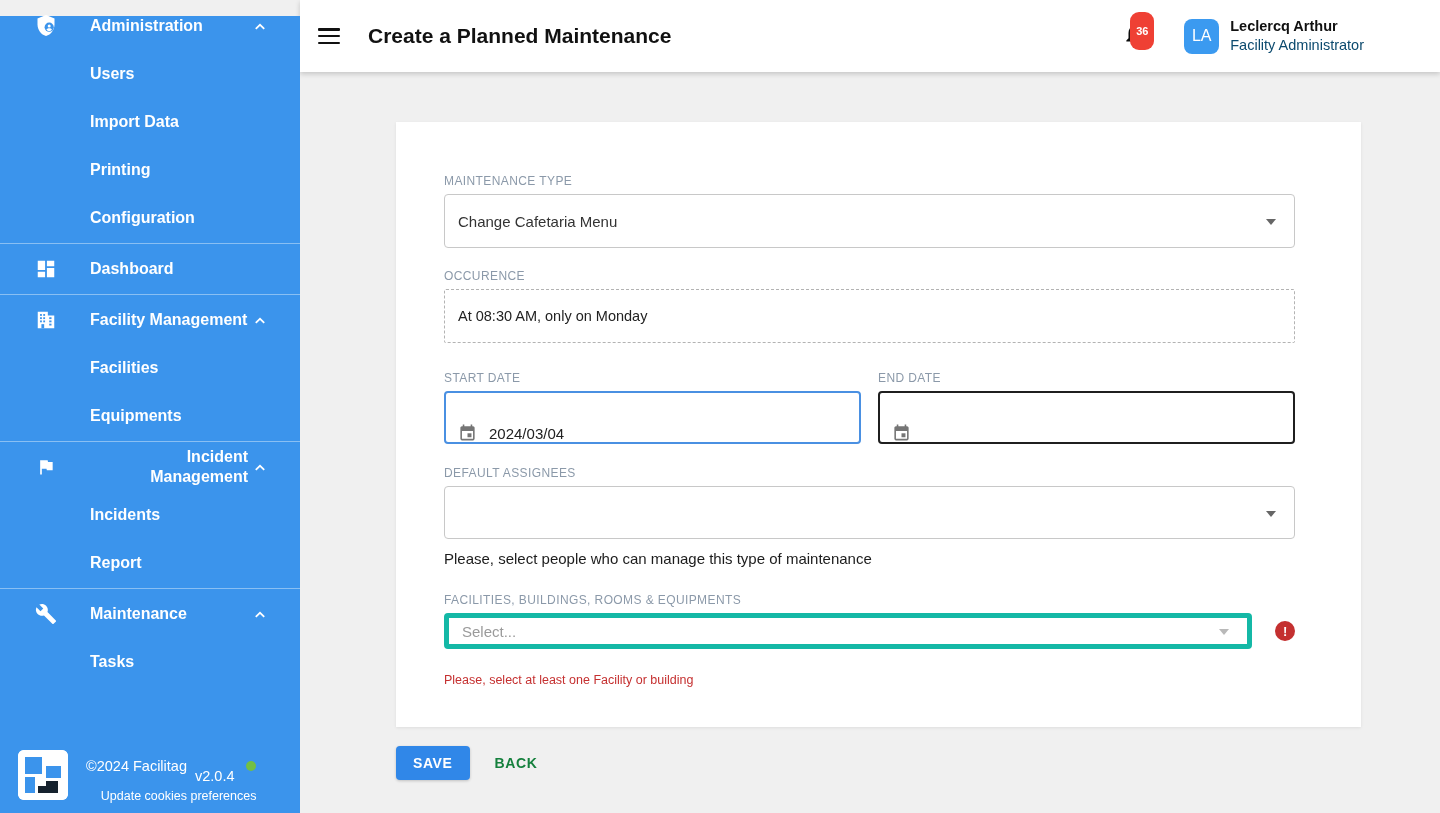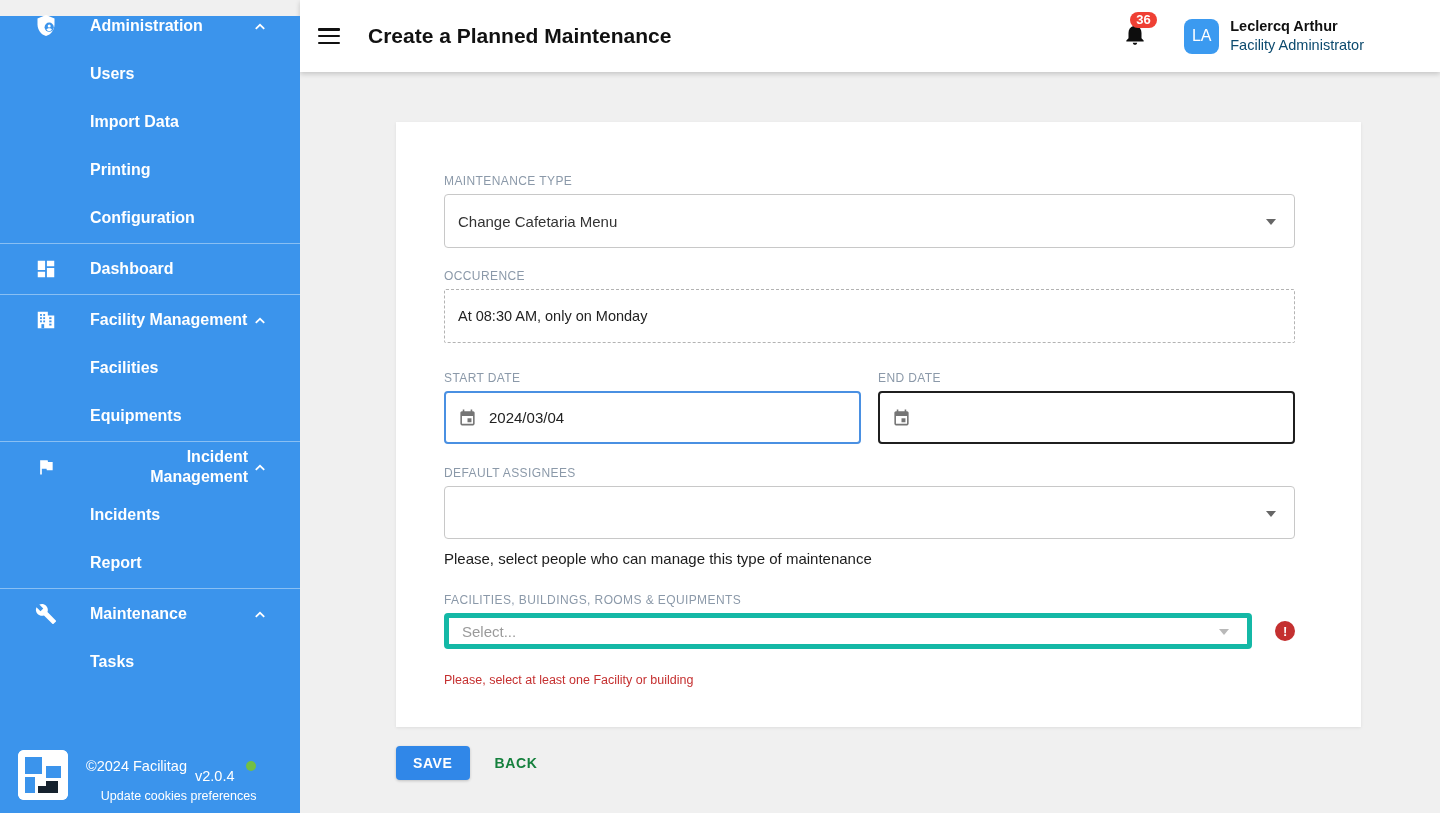--- a/index.html
+++ b/index.html
@@ -23,36 +23,36 @@
   .sb-cookies { font-size:12.5px; margin-top:5px; cursor:pointer; }
 
   
   .main { margin-left:300px; height:813px; display:flex; flex-direction:column; }
   .header { height:72px; background:#fff; box-shadow:0 2px 5px rgba(0,0,0,0.18); display:flex; align-items:center; padding:0 76px 0 18px; position:relative; z-index:4; }
   .hamburger { width:22px; height:16px; display:flex; flex-direction:column; justify-content:space-between; cursor:pointer; }
   .hamburger span { display:block; height:2.5px; background:#111; border-radius:1px; }
   .page-title { font-size:21px; font-weight:700; color:#111; margin-left:28px; }
   .header-right { margin-left:auto; display:flex; align-items:center; }
   .bell-wrap { position:relative; margin-right:36px; cursor:pointer; }
-  .badge { position:absolute; top:-9px; left:8px; background:#ef4034; color:#fff; font-size:13px; font-weight:700; border-radius:9px; padding:2px 6px; line-height:12px; }
+  .badge { position:absolute; top:-9px; left:8px; background:#ef4034; color:#fff; font-size:11px; font-weight:700; border-radius:9px; padding:13px 6px; line-height:12px; }
   .avatar { width:35px; height:35px; border-radius:8px; background:#3b9af0; color:#fff; font-size:16px; display:flex; align-items:center; justify-content:center; margin-right:11px; }
   .user-name { font-size:14.5px; font-weight:700; color:#111; line-height:19px; }
   .user-role { font-size:14.5px; color:#0c4a6e; line-height:19px; }
 
   
   .content { flex:1; background:#f0f0f0; padding:50px 0 0 96px; }
   .card { width:965px; min-height:590px; background:#fff; box-shadow:0 1px 3px rgba(0,0,0,0.08); padding:52px 66px 40px 48px; }
   .fld-label { font-size:12px; color:#8b99a9; letter-spacing:0.4px; margin-bottom:6px; }
   .select-box { position:relative; height:54px; border:1px solid #c8c8c8; border-radius:4px; display:flex; align-items:center; padding:0 40px 0 13px; font-size:15px; color:#333; cursor:pointer; background:#fff; }
   .caret { position:absolute; right:18px; top:50%; margin-top:-2px; width:0; height:0; border-left:5px solid transparent; border-right:5px solid transparent; border-top:6px solid #666; }
   .caret.light { border-top-color:#b9b9b9; }
   .occurrence-box { height:54px; border:1px dashed #b3b3b3; border-radius:2px; display:flex; align-items:center; padding:0 13px; font-size:14.5px; color:#222; }
   .dates-row { display:flex; gap:17px; margin-top:28px; }
   .date-col { width:417px; }
-  .date-input { height:53px; border-radius:4px; display:flex; align-items:center; padding:16px 12px; background:#fff; }
+  .date-input { height:53px; border-radius:4px; display:flex; align-items:flex-end; padding:0 12px; background:#fff; }
   .date-input.focus { border:2px solid #4a90e2; }
   .date-input.plain { border:2px solid #1f1f1f; }
   .date-input input { border:none; outline:none; font-size:15px; color:#222; margin-left:12px; width:300px; font-family:"Liberation Sans", sans-serif; background:transparent; }
   .helper-text { font-size:15px; color:#1c1c1c; margin-top:11px; }
   .fac-row { display:flex; align-items:center; margin-top:6px; }
   .fac-select { position:relative; width:816px; height:36px; border:5px solid #14b8a6; border-radius:4px; display:flex; align-items:center; padding:0 36px 0 13px; font-size:15px; color:#9a9a9a; cursor:pointer; background:#fff; }
   .err-icon { width:20px; height:20px; border-radius:50%; background:#c43030; color:#fff; font-size:13px; font-weight:700; display:flex; align-items:center; justify-content:center; margin-left:23px; }
   .error-text { font-size:12.5px; color:#c53030; margin-top:24px; }
   .mt21 { margin-top:21px; } .mt22 { margin-top:22px; } .mt26 { margin-top:26px; }
 

